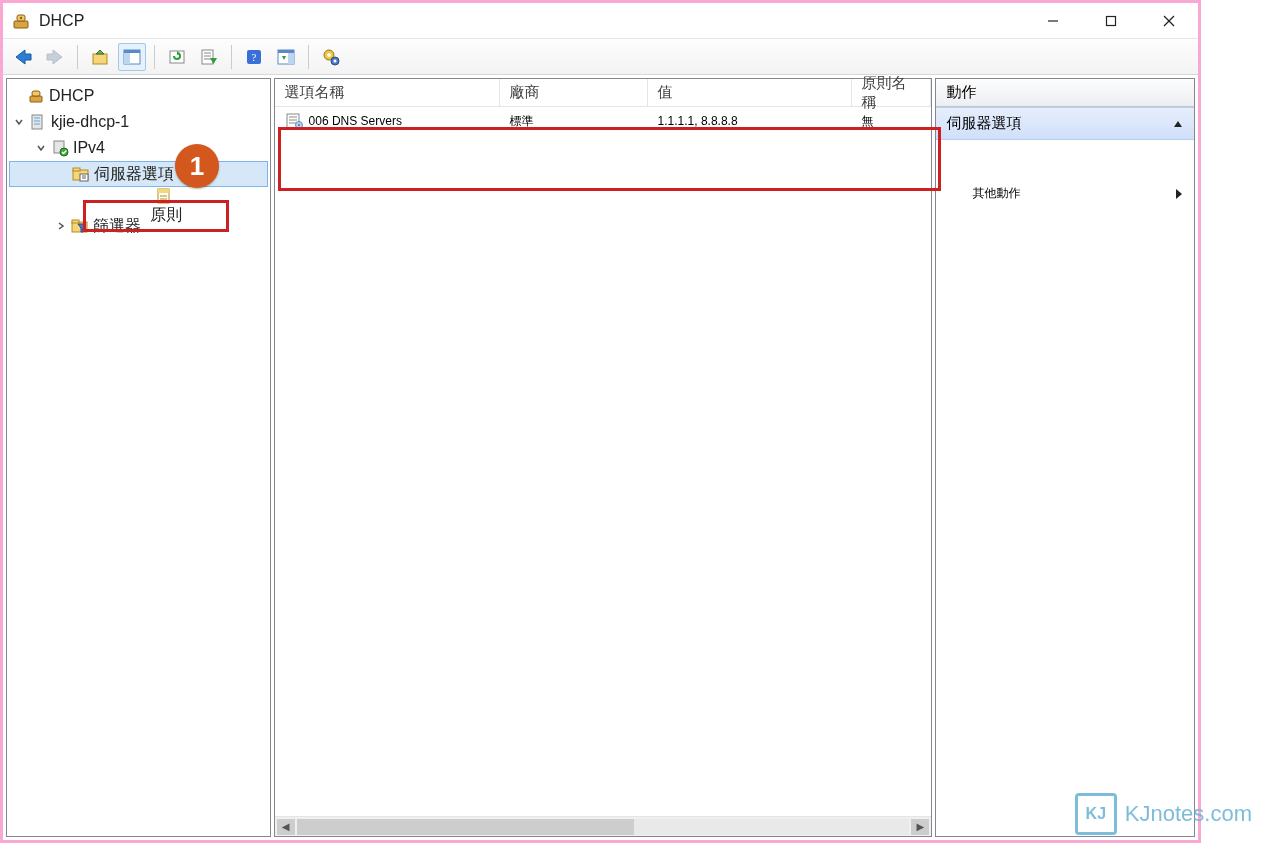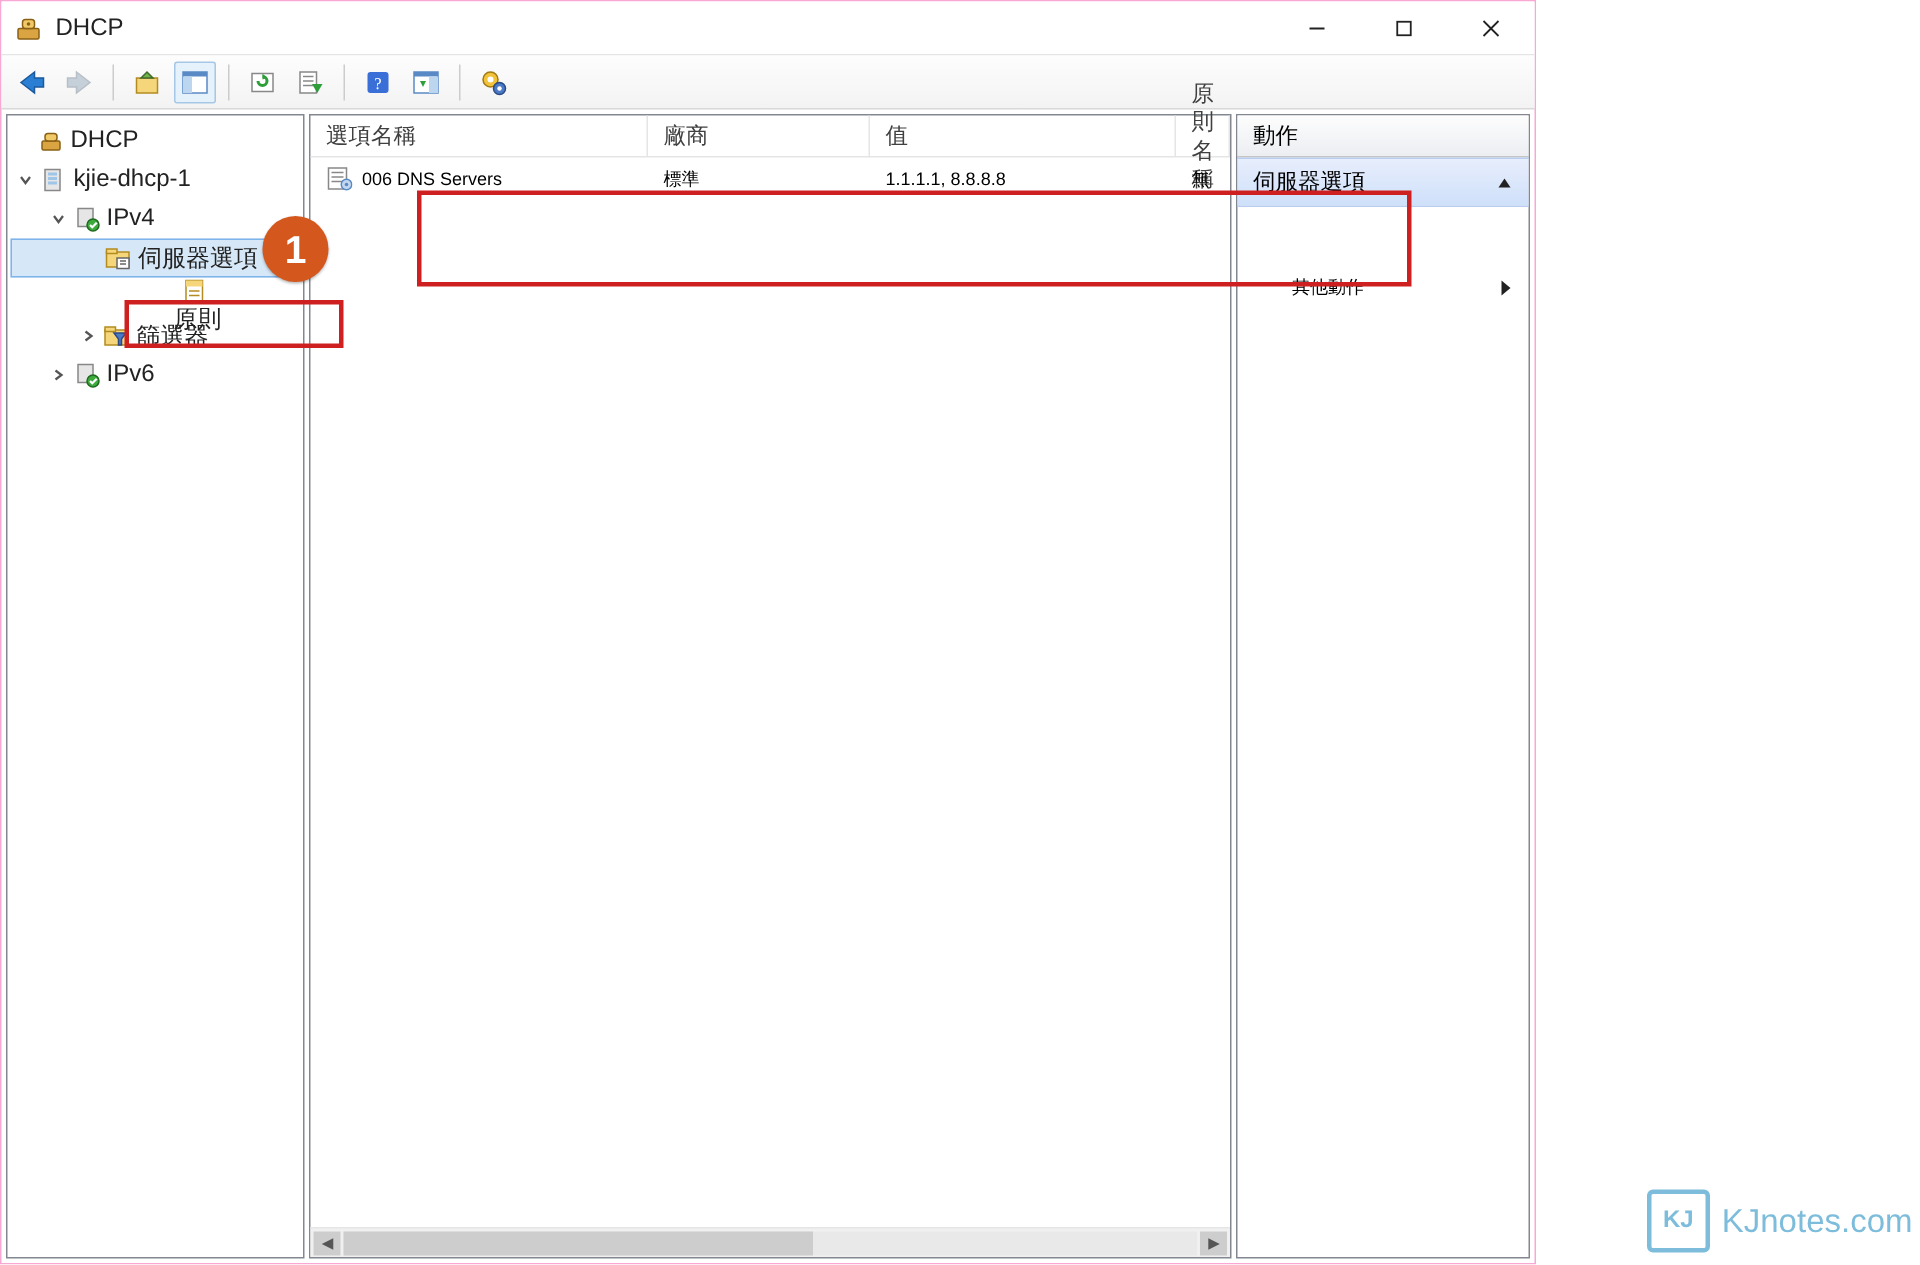--- a/index.html
+++ b/index.html
@@ -6,23 +6,23 @@
 body {
   font-family: "Microsoft JhengHei", "Segoe UI", Tahoma, sans-serif;
   font-size: 15px;
   background: #fff;
   width: 1280px;
   height: 843px;
   overflow: hidden;
   position: relative;
 }
 .window {
-  width: 1024px;
+  width: 1201px;
   height: 843px;
-  border: 1px solid #f9a8d4;
+  border: 3px solid #f9a8d4;
   background: #fff;
   display: flex;
   flex-direction: column;
 }
 .titlebar {
   height: 36px;
   display: flex;
   align-items: center;
   padding: 0 0 0 8px;
   background: #fff;
@@ -176,21 +176,21 @@
 }
 .actions-item {
   padding: 8px 10px 8px 36px;
   display: flex; align-items: center; justify-content: space-between;
   font-size: 12px;
   cursor: pointer;
   margin-top: 37px;
 }
 .watermark {
   position: absolute;
-  right: 5px; bottom: 8px;
+  right: 28px; bottom: 8px;
   display: flex; align-items: center; gap: 8px;
   color: #6fb6d8; opacity: 0.9;
   font-family: "Comic Sans MS", cursive, sans-serif;
   font-size: 22px;
   pointer-events: none;
 }
 .watermark .kjicon{
   width:42px;height:42px;border:3px solid #6fb6d8;border-radius:4px;
   display:flex;align-items:center;justify-content:center;
   font-size:16px;font-weight:bold;color:#6fb6d8;position:relative;
@@ -393,37 +393,20 @@
                                 <rect x="1" y="5" width="15" height="10" fill="#f5d67b" stroke="#b38b1f"></rect>
                                 <rect x="1" y="3" width="7" height="3" fill="#f5d67b" stroke="#b38b1f"></rect>
                                 <polygon points="7,7 15,7 12,11 12,15 10,15 10,11" fill="#4a7ac6" stroke="#2a4a86"></polygon>
                               </svg>
                           </span>
                           <span class="label">篩選器</span>
                         </div>
                       </li>
                     </ul>
                   </li>
-                  <li>
-                    <div class="row" style="padding-left:26px;">
-                      <span class="exp">
-                        <svg width="12" height="12" viewBox="0 0 12 12">
-                            <polyline points="4,3 8,6 4,9" fill="none" stroke="#555" stroke-width="1.5"></polyline>
-                          </svg>
-                      </span>
-                      <span class="ticon">
-                        <svg viewBox="0 0 18 18" width="18" height="18">
-                            <rect x="3" y="2" width="10" height="12" fill="#e6e6e6" stroke="#888"></rect>
-                            <circle cx="13" cy="13" r="4" fill="#3bab3b" stroke="#1f6a1f"></circle>
-                            <path d="M11 13 l1.5 1.5 l3 -3" stroke="#fff" stroke-width="1.5" fill="none"></path>
-                          </svg>
-                      </span>
-                      <span class="label">IPv6</span>
-                    </div>
-                  </li>
                 </ul>
               </li>
             </ul>
           </li>
         </ul>
       </div>
     </div>
 
     <div class="pane list-pane">
       <div class="list-header">

